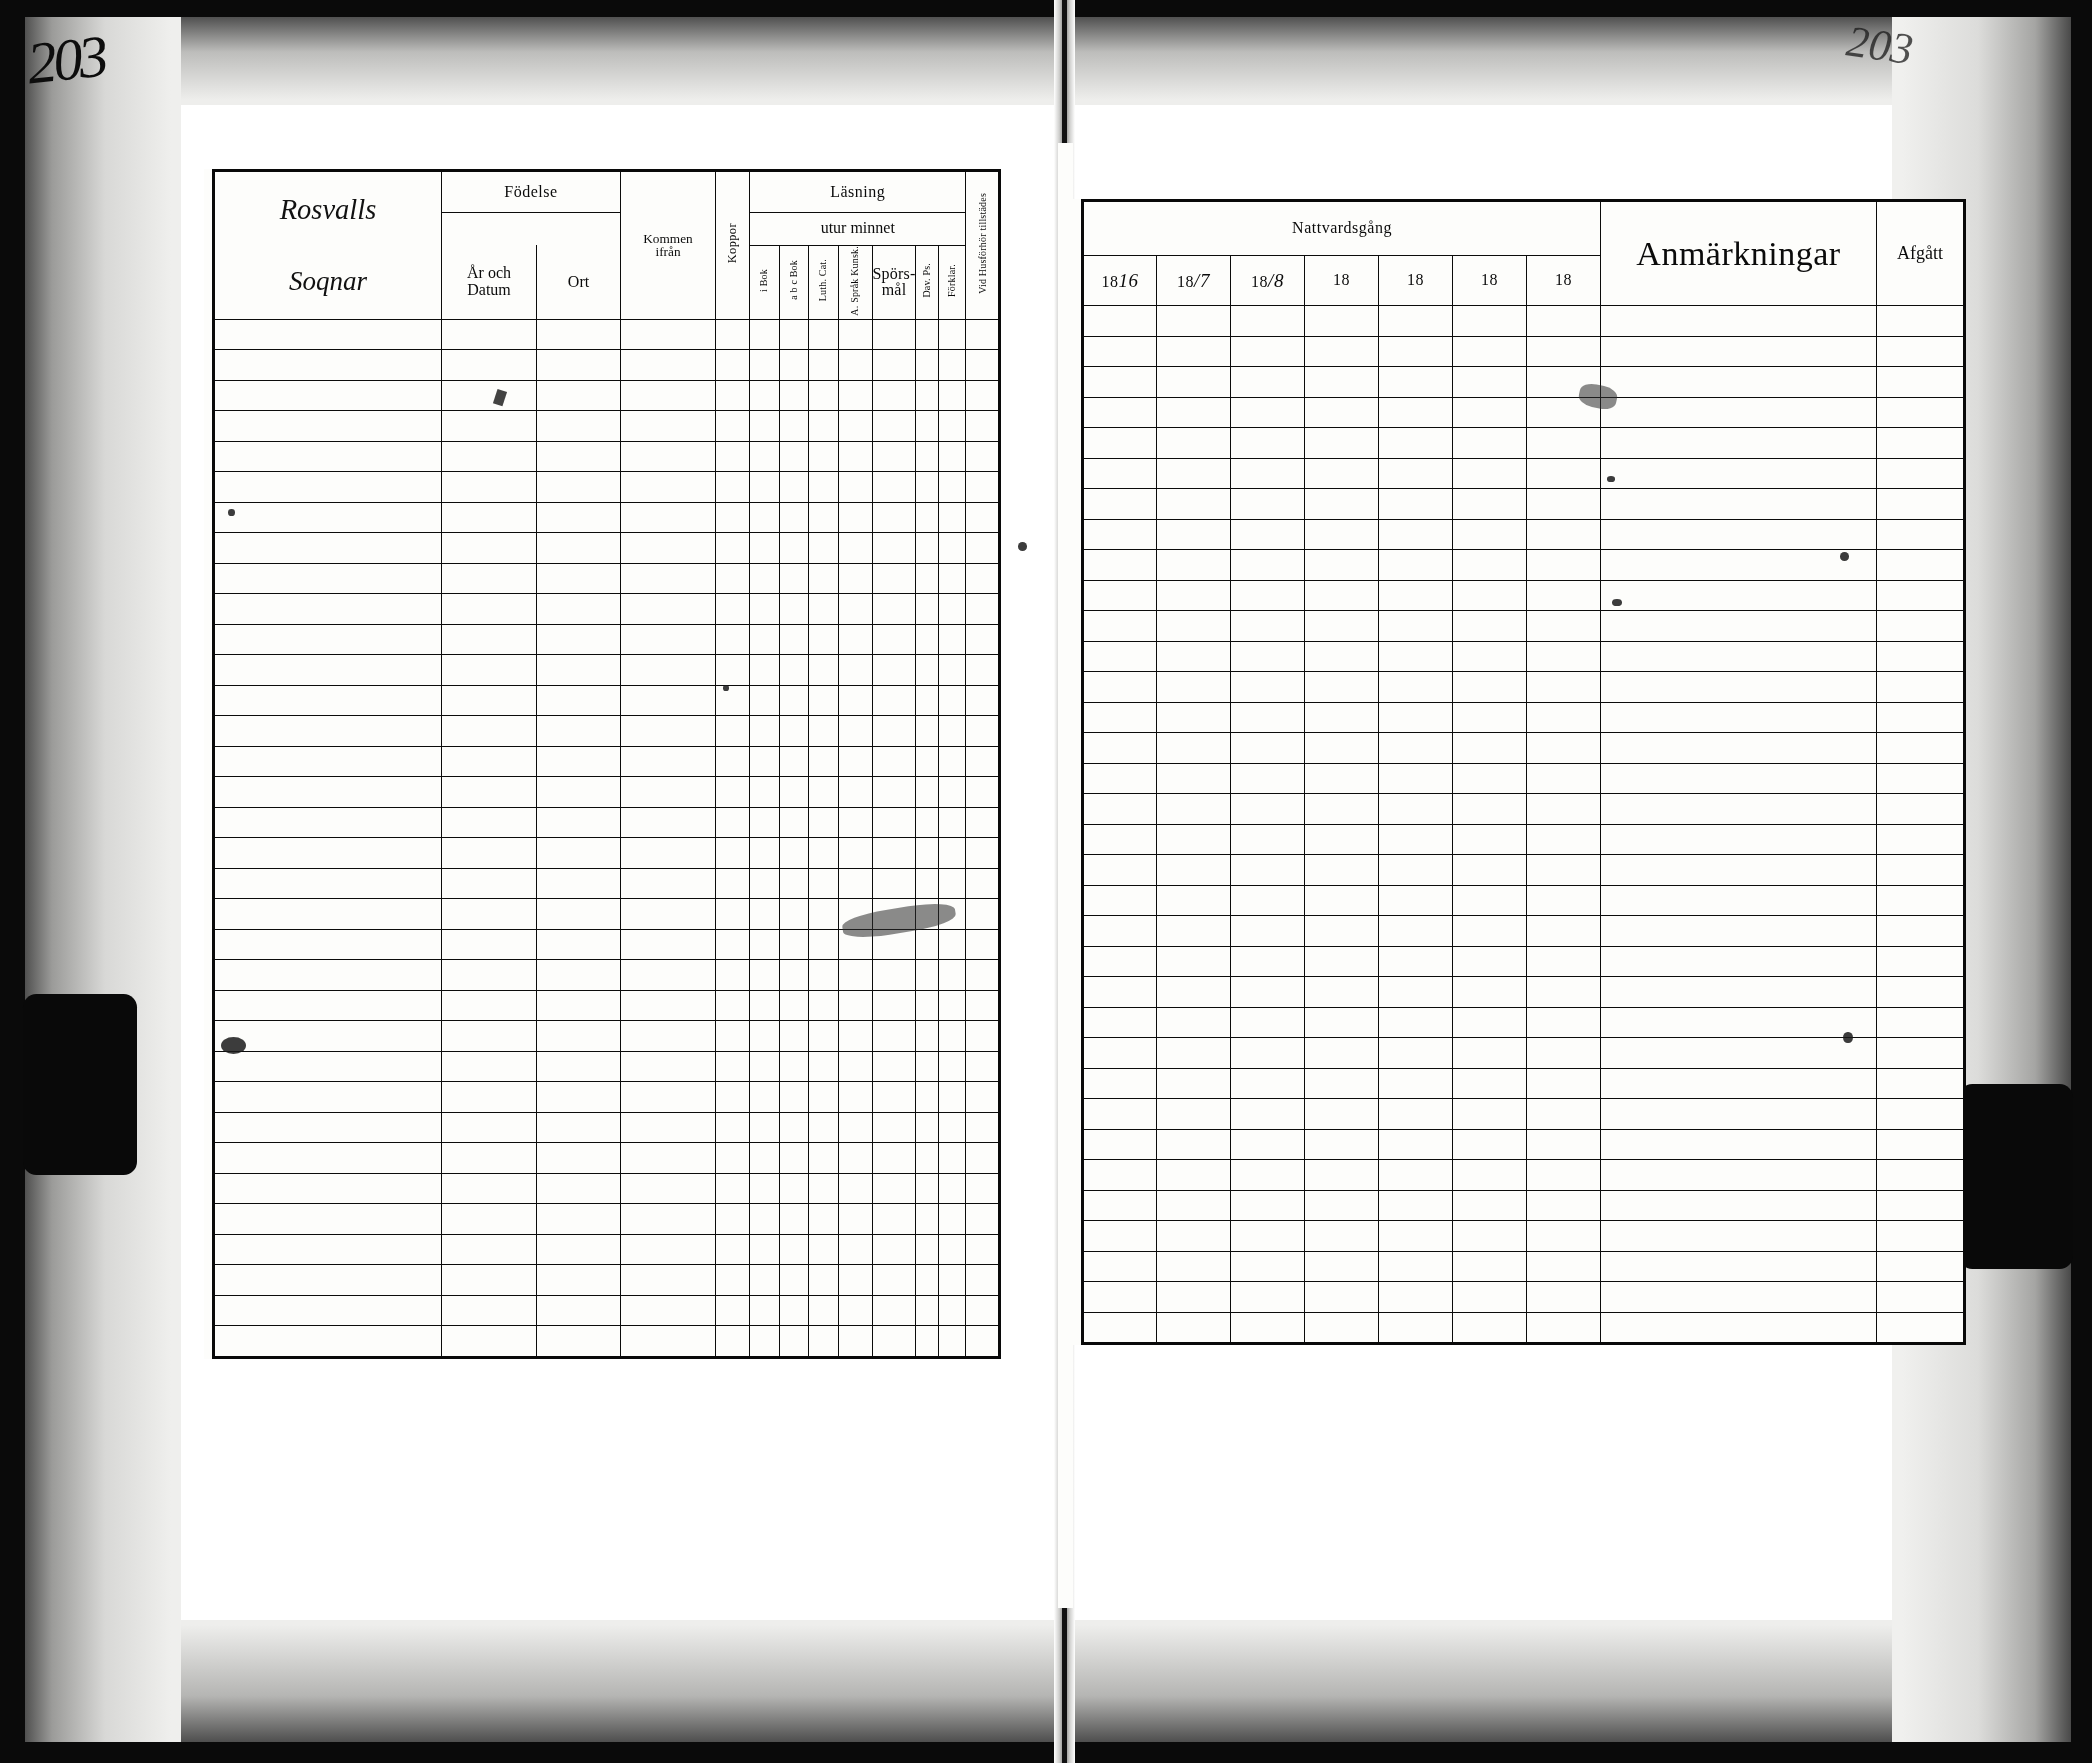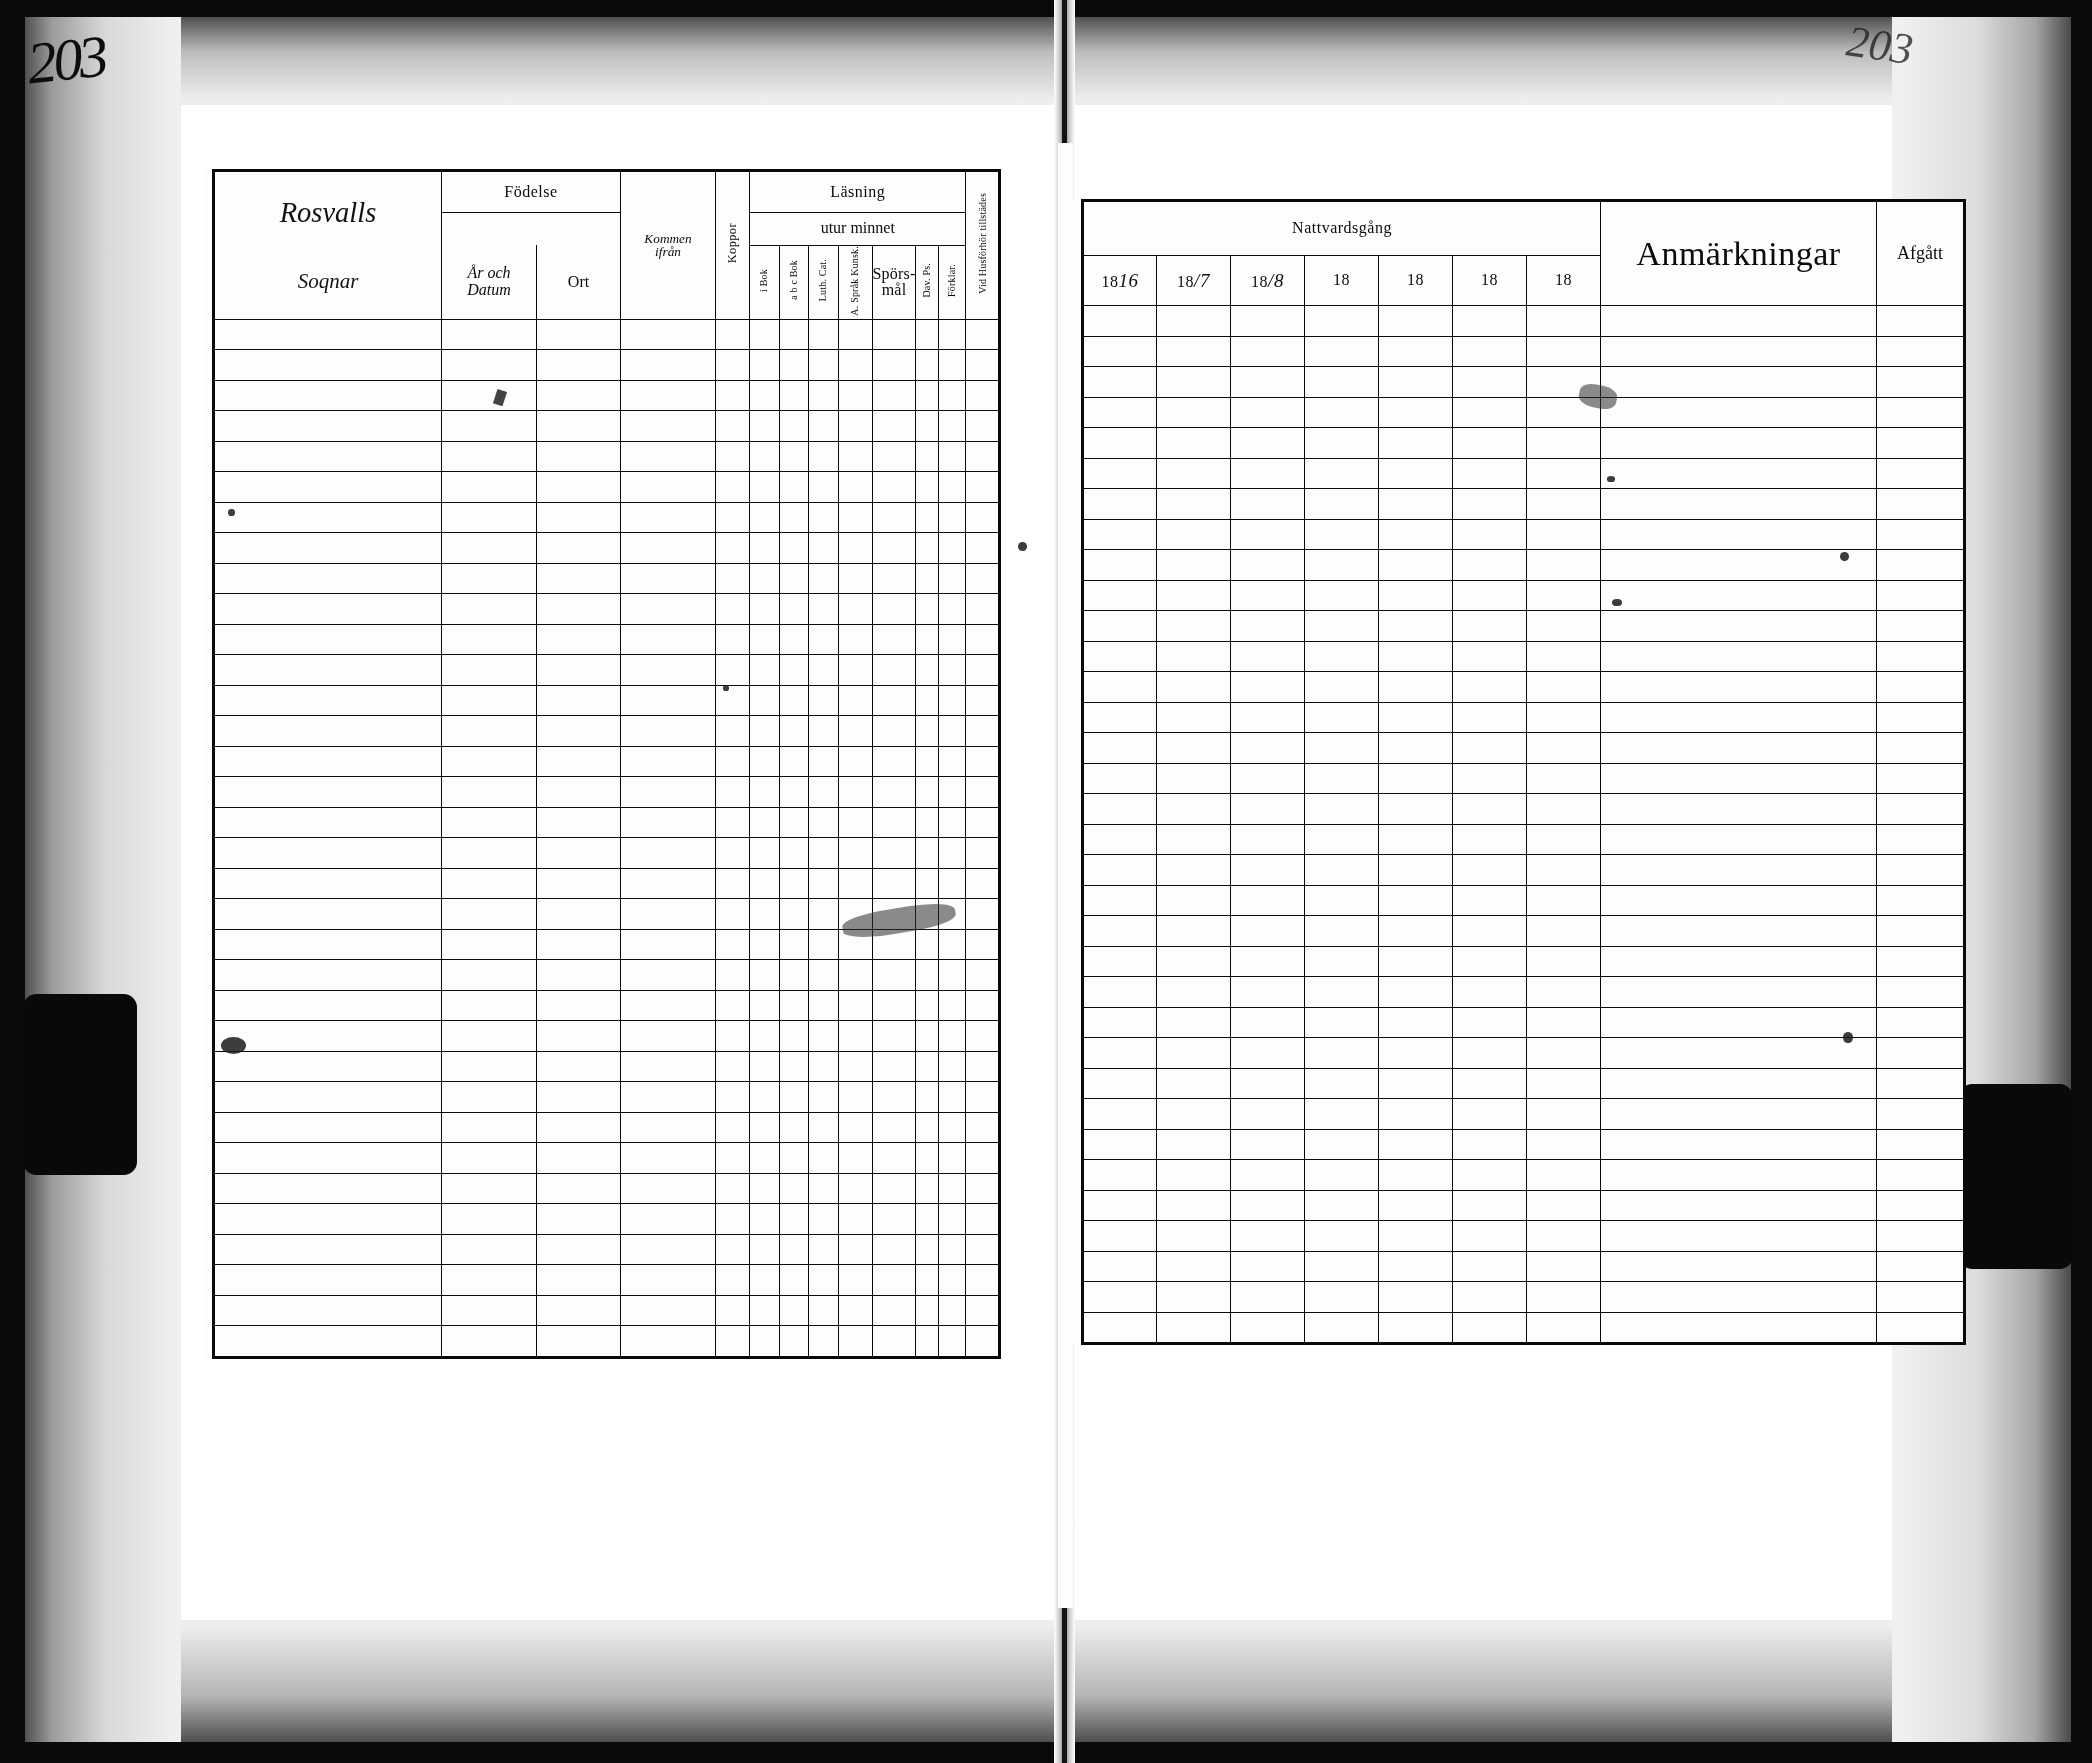--- a/index.html
+++ b/index.html
@@ -62,37 +62,37 @@
     padding:0;margin:0;
     font-weight:normal;
     color:#0b0b0b;
     vertical-align:middle;
     text-align:center;
     background:transparent;
   }
   table.reg th{font-size:16px;line-height:1.04;}
   .hdr-big{font-size:34px;letter-spacing:0.5px;}
   .hdr-mid{font-size:18px;}
-  .hdr-sm{font-size:13.3px;line-height:1.02;font-style:italic;}
+  .hdr-sm{font-size:13.3px;line-height:1.02;}
   .hdr-xs{font-size:11px;line-height:1.0;letter-spacing:0.2px;}
   .vert{
     writing-mode:vertical-rl;transform:rotate(180deg);
     white-space:nowrap;font-size:12.4px;letter-spacing:0.4px;
   }
   .vert-xs{
     writing-mode:vertical-rl;transform:rotate(180deg);
     white-space:nowrap;font-size:10px;letter-spacing:0.2px;
   }
   .row td{height:29.5px;}
   .nameCell{text-align:left;padding-left:9.5px;}
   .script{
     font-family:"Liberation Serif", serif;font-style:italic;
     font-size:28.5px;color:#111;
   }
-  .script-sm{font-size:21px;}
+  .script-sm{font-size:27px;}
   .year-ink{
     font-family:"Liberation Serif", serif;font-style:italic;font-size:19px;
   }
   
   .frameThick{border:3.8px solid #090909;}
 
   
   .speck{position:absolute;background:#1a1a1a;border-radius:50%;opacity:.85;}
   .smudge{position:absolute;background:#2b2b2b;opacity:.55;border-radius:40%;}
   .blot{position:absolute;background:#141414;opacity:.8;}

